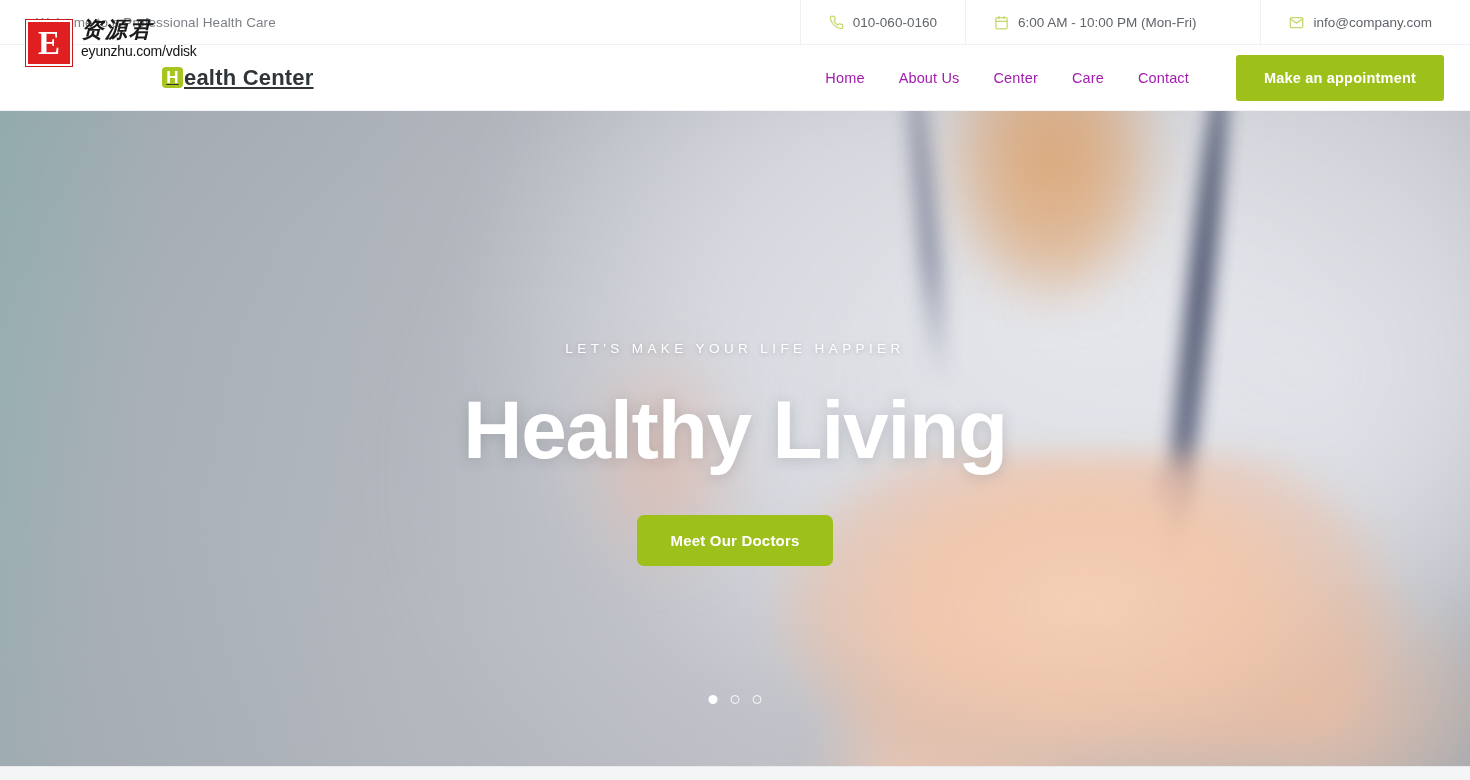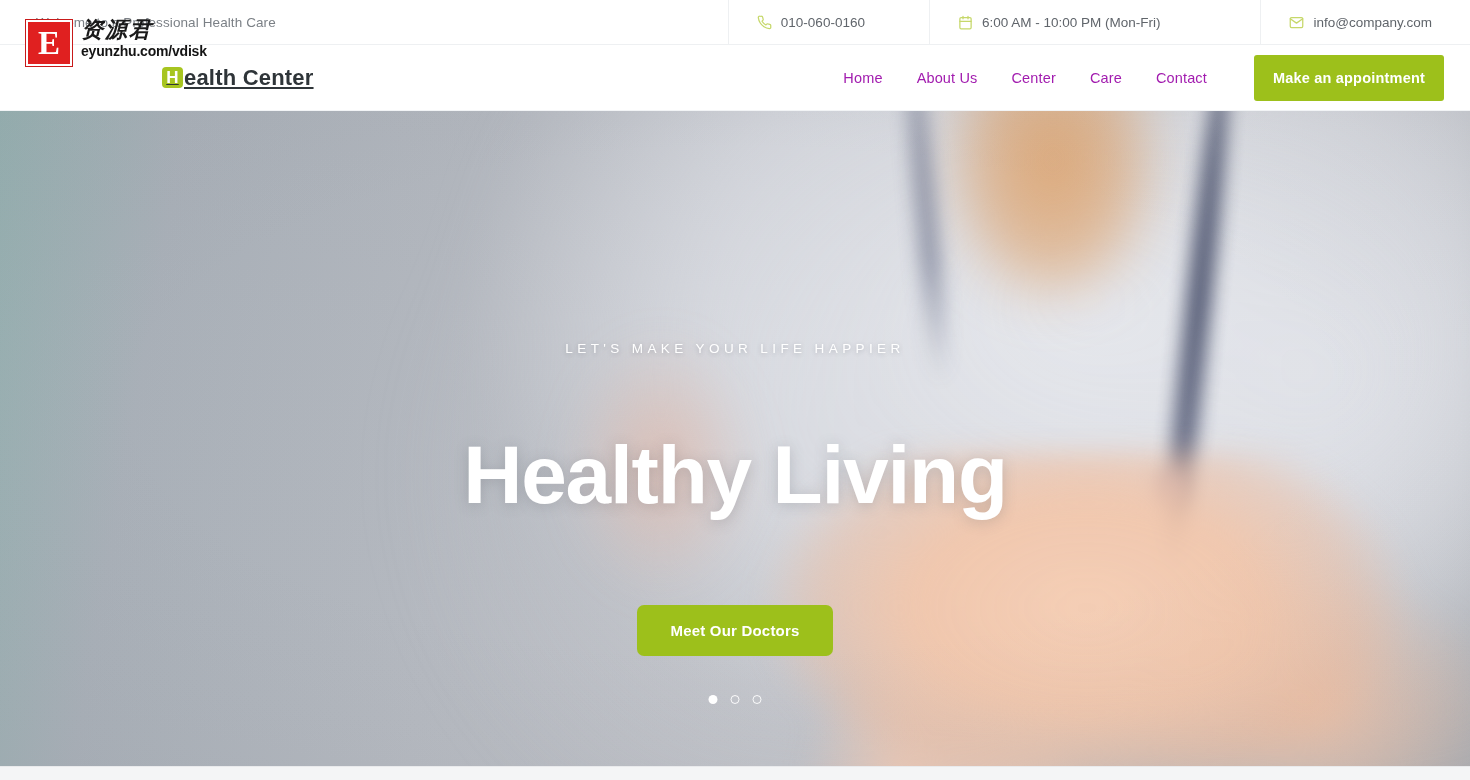--- a/index.html
+++ b/index.html
@@ -28,21 +28,20 @@
     color:#7b8086;
     letter-spacing:.1px;
     white-space:nowrap;
     flex:0 0 auto;
   }
   .topbar-right {
     margin-left:auto;
     display:flex;
     align-items:flex-end;
     height:45px;
-    gap:36px;
   }
   .tb-item {
     display:flex;
     align-items:center;
     gap:9px;
     height:45px;
     padding:0 28px;
     font-size:13.5px;
     color:#60656b;
     white-space:nowrap;
@@ -100,21 +99,21 @@
     white-space:nowrap;
   }
   .appt-btn {
     margin-left:30px;
     margin-right:26px;
     background:#9dc01b;
     color:#ffffff;
     font-size:14.5px;
     font-weight:700;
     letter-spacing:.2px;
-    padding:15px 19px;
+    padding:15px 28px;
     border:none;
     border-radius:3px;
     cursor:pointer;
     white-space:nowrap;
     font-family:"Liberation Sans", sans-serif;
   }
 
   
   .hero {
     position:relative;
@@ -198,21 +197,20 @@
     position:absolute;
     left:0; right:0;
     top:0; bottom:0;
     display:flex;
     flex-direction:column;
     align-items:center;
     justify-content:flex-start;
     padding-top:230px;
     text-align:center;
     z-index:3;
-    gap:45px;
   }
   .hero-eyebrow {
     font-size:13.5px;
     letter-spacing:4.4px;
     color:#ffffff;
     font-weight:500;
     text-transform:uppercase;
     text-shadow:0 1px 4px rgba(80,84,92,.3);
   }
   .hero-title {
@@ -293,21 +291,21 @@
     font-size:22px;
     font-weight:700;
     font-style:italic;
     color:#1a1a1a;
     letter-spacing:2px;
     line-height:1.1;
   }
   .wm-url {
     font-family:"Liberation Sans", sans-serif;
     font-size:14px;
-    font-weight:700;
+    font-weight:400;
     color:#141414;
     letter-spacing:-.2px;
     margin-top:1px;
   }
 </style>
 </head>
 <body>
 
 <div class="page">
 

